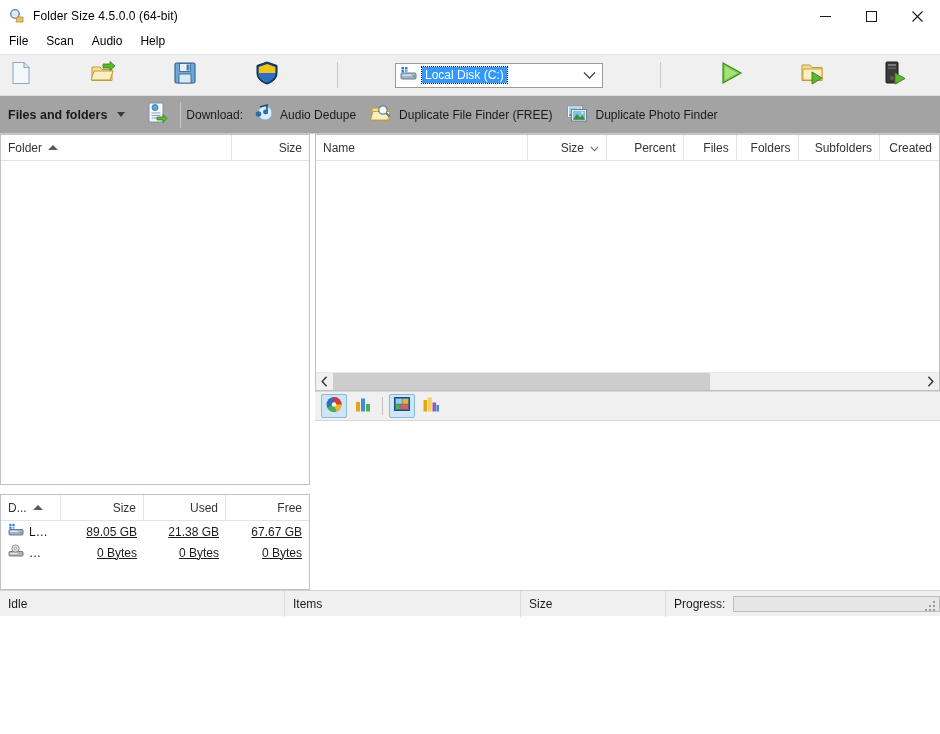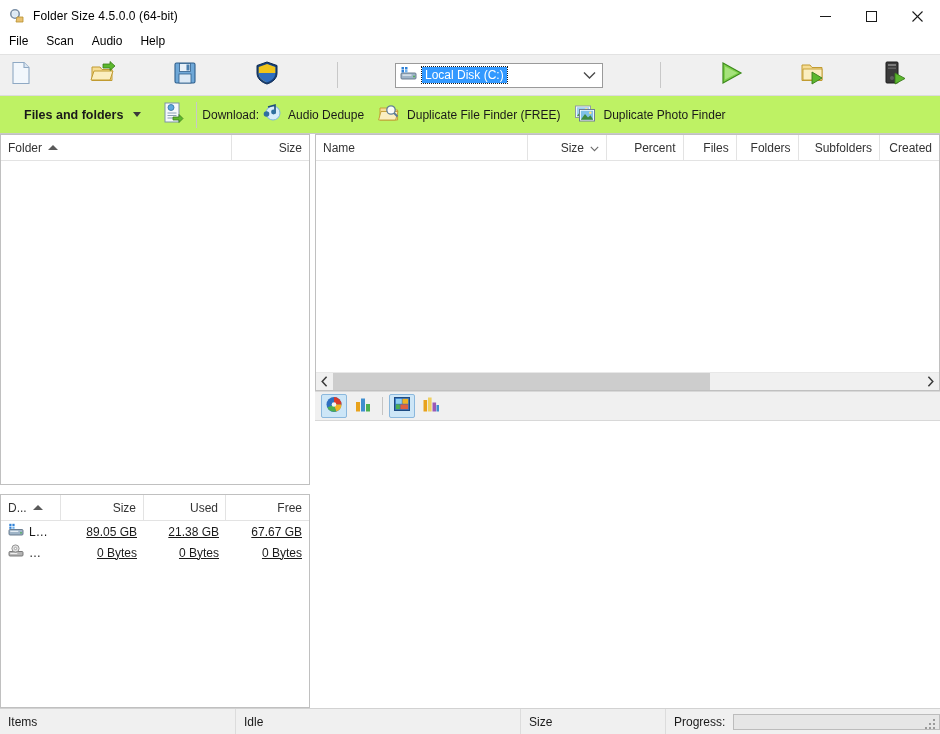--- a/index.html
+++ b/index.html
@@ -5,21 +5,21 @@
   html, body {
     margin: 0; padding: 0;
     width: 940px; height: 734px;
     overflow: hidden;
     background: #ffffff;
     font-family: "Liberation Sans", sans-serif;
     -webkit-font-smoothing: antialiased;
   }
   #app {
     position: relative;
-    width: 940px; height: 734px;
+    width: 940px; height: 616px;
     background: #ffffff;
     display: flex;
     flex-direction: column;
   }
 
   
   .titlebar {
     height: 32px;
     background: #ffffff;
     display: flex;
@@ -130,44 +130,45 @@
     flex: 0 0 auto;
   }
   .unitbtn .ulabel { border-bottom: 2px solid #1f3864; padding-bottom: 1px; line-height: 13px; }
   .unitbtn.sel { background: #cde6f7; outline: 1px solid #9fc8e8; }
   .unitbtn.dis { color: #9b9b9b; font-size: 11px; }
   .unitbtn.dis .ulabel { border-bottom: none; }
 
   
   .toolbar2 {
     height: 38px;
-    background: #bef264;
+    background: #a3a3a3;
     border-bottom: 1px solid #c9c9c9;
     display: flex;
     align-items: center;
-    padding: 0 24px;
+    padding: 0 8px;
     flex: 0 0 auto;
     box-sizing: border-box;
   }
   .ff-label {
     font-size: 12.5px;
     font-weight: bold;
     color: #1a1a1a;
     margin-right: 10px;
   }
   .ff-caret {
     width: 0; height: 0;
     border-left: 4px solid transparent;
     border-right: 4px solid transparent;
     border-top: 5px solid #3a3a3a;
     margin-right: 16px;
   }
   .dl-label {
     font-size: 12px;
     color: #1a1a1a;
+    margin-right: 8px;
   }
   .dl-item {
     display: flex; align-items: center;
     margin-right: 14px;
     font-size: 12px;
     color: #1a1a1a;
   }
   .dl-item .dl-ico { margin-right: 7px; flex: 0 0 auto; }
 
   
@@ -821,22 +822,22 @@
             </svg>
           </span>
         </div>
       </div>
 
       <div class="chartarea"></div>
     </div>
   </div>
 
   <div class="statusbar">
+    <div class="sb-cell" style="width:285px">Idle</div>
     <div class="sb-cell" style="width:236px">Items</div>
-    <div class="sb-cell" style="width:285px">Idle</div>
     <div class="sb-cell" style="width:145px">Size</div>
     <div class="sb-progress-wrap">
       <span style="font-size:12px;color:#1a1a1a;">Progress:</span>
       <div class="sb-progbar"></div>
     </div>
     <div class="grip">
       <i style="left:8px;top:0"></i>
       <i style="left:4px;top:4px"></i>
         <i style="left:8px;top:4px"></i>
       <i style="left:0px;top:8px"></i>

